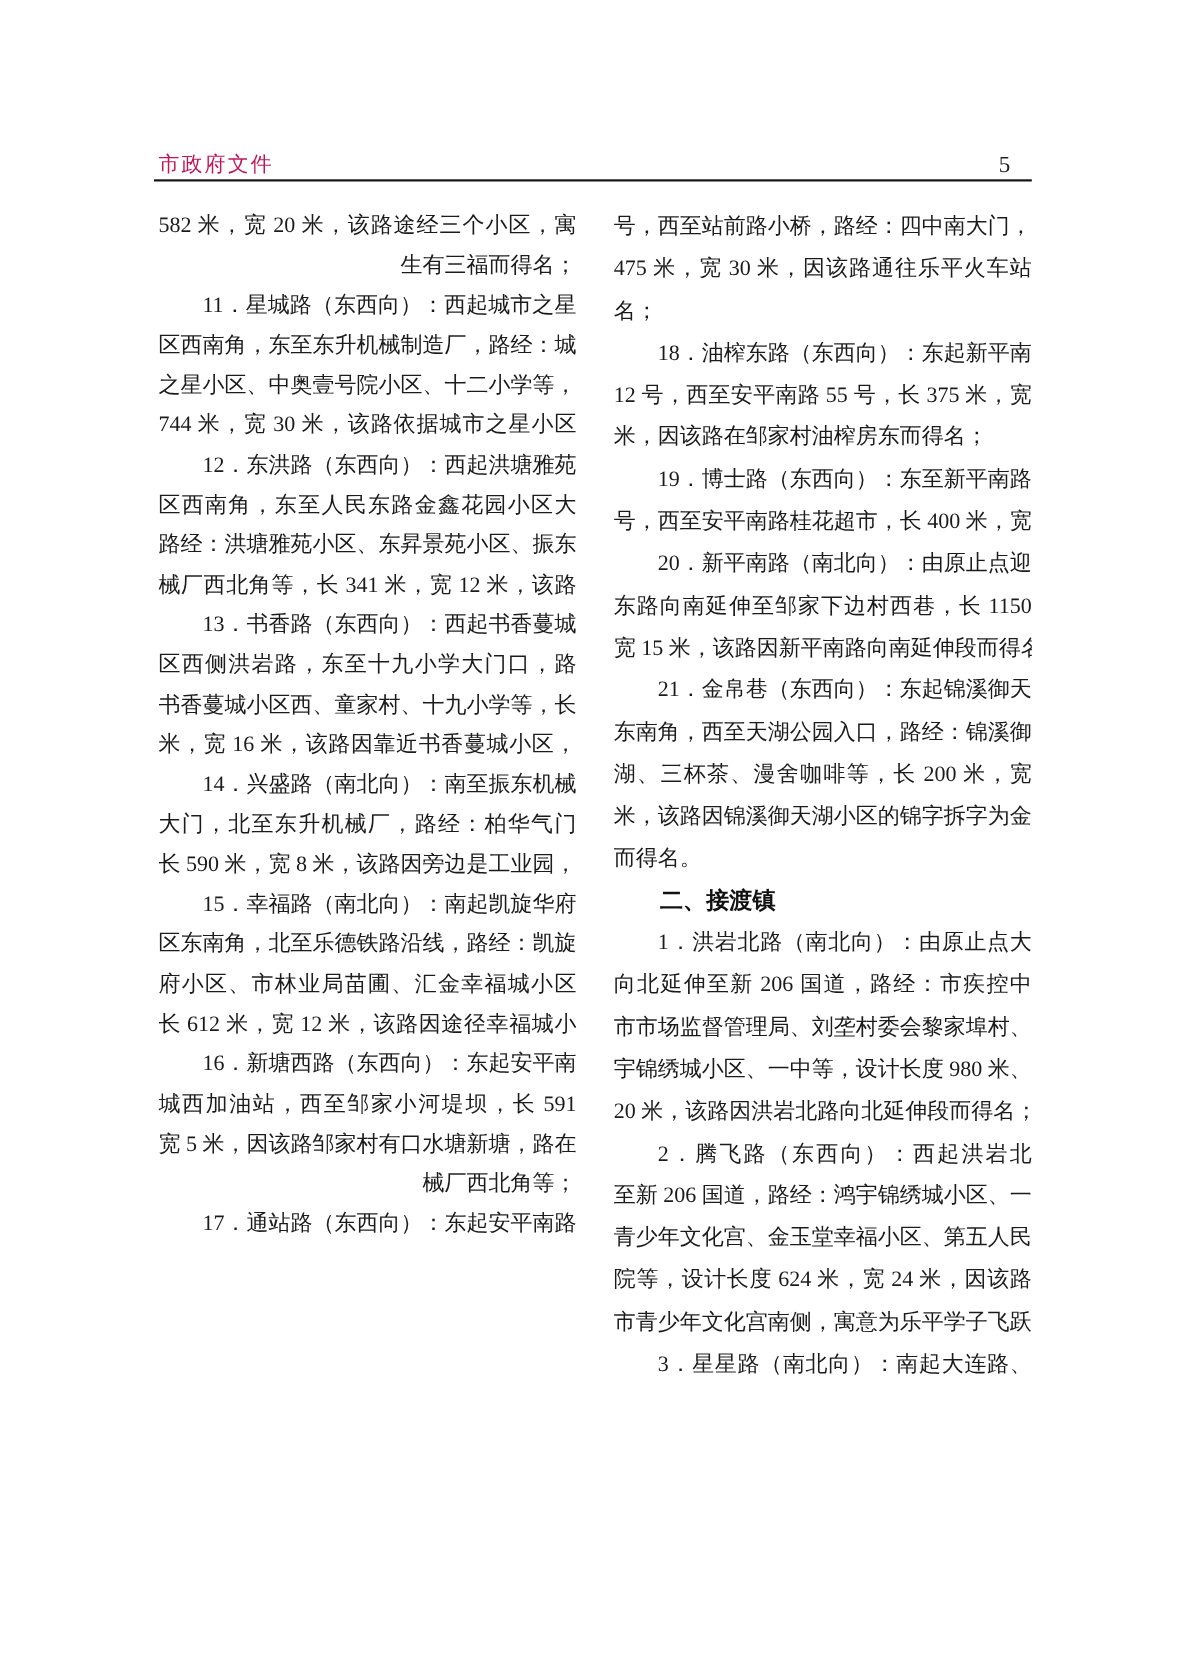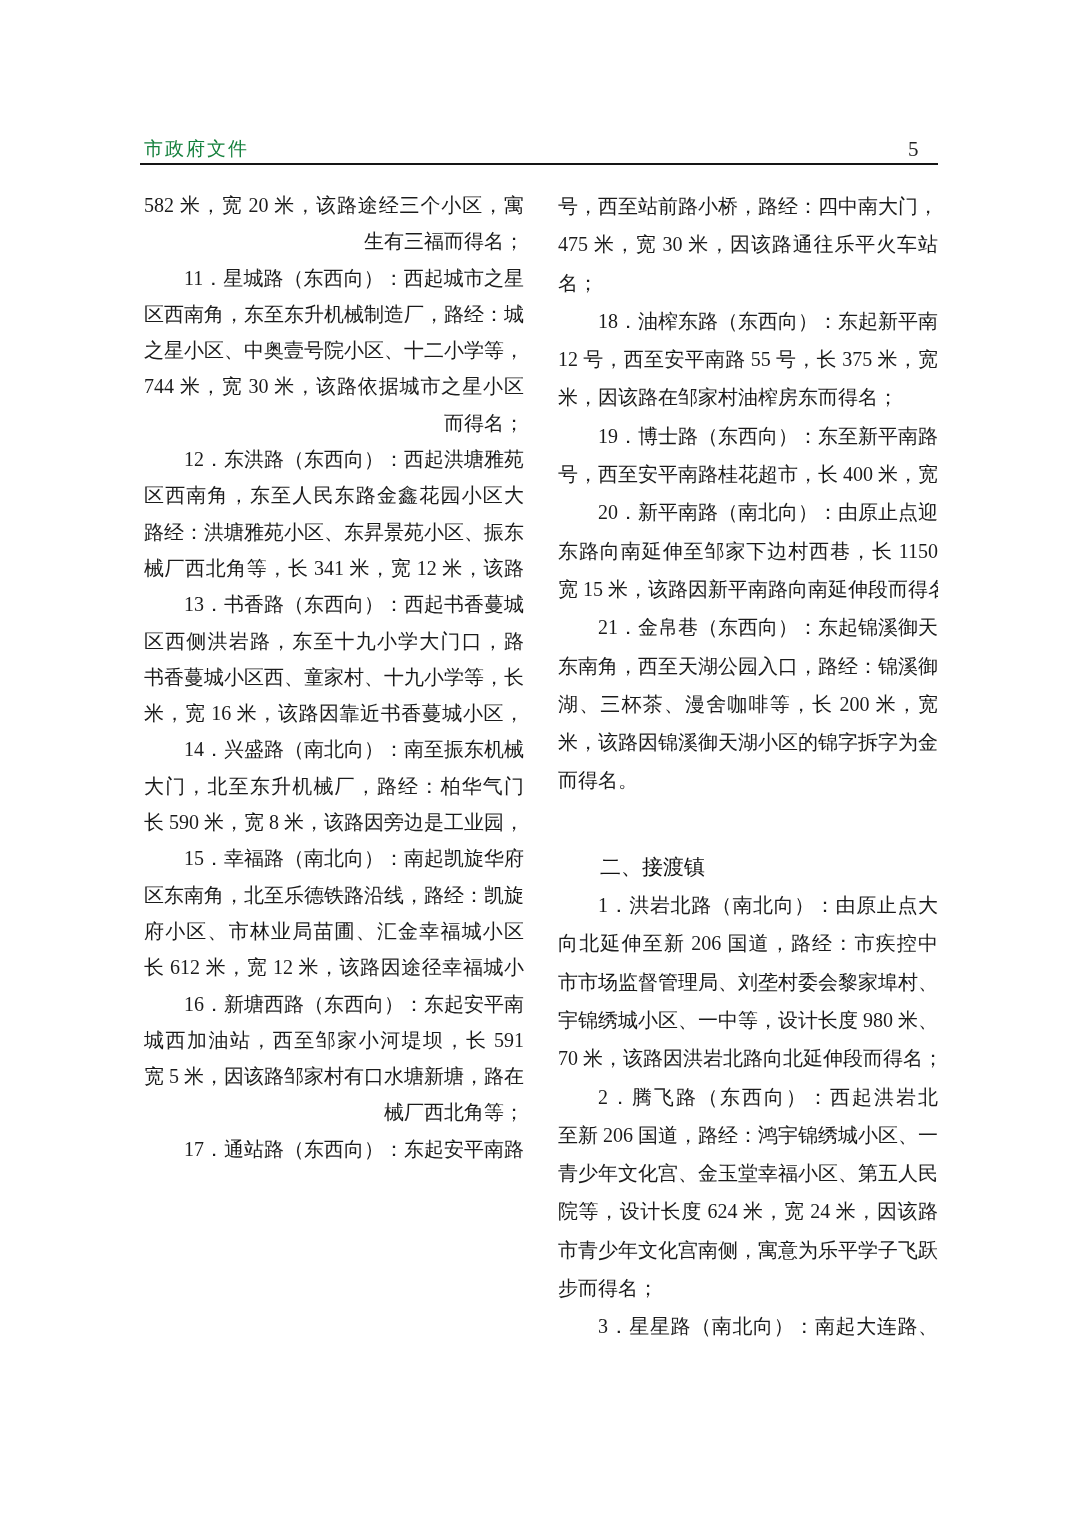--- a/index.html
+++ b/index.html
@@ -15,21 +15,21 @@
     color: #1b1b1b;
     font-family: "Liberation Serif", "DejaVu Serif", serif;
     overflow: hidden;
   }
   .header-title {
     position: absolute;
     top: 136px;
     left: 144px;
     font-size: 19px;
     letter-spacing: 2px;
-    color: #15803d;
+    color: #be185d;
   }
   .page-number {
     position: absolute;
     top: 137px;
     left: 908px;
     font-size: 21px;
     color: #222222;
   }
   .header-rule {
     position: absolute;
@@ -60,43 +60,41 @@
   }
   .line.fill {
     white-space: normal;
     text-align: justify;
     text-align-last: justify;
     text-justify: inter-character;
   }
   .line.indent { text-indent: 2em; }
   .line.heading {
     font-family: "Liberation Sans", "DejaVu Sans", sans-serif;
-    font-weight: normal;
+    font-weight: bold;
     font-size: 21px;
     color: #111111;
-    margin-top: 48px;
   }
 </style>
 </head>
 <body>
 
 <div class="page">
   <div class="header-title">市政府文件</div>
   <div class="page-number">5</div>
   <div class="header-rule"></div>
 
   <div class="content">
     <div class="col col-left">
         <div class="line fill">582 米，宽 20 米，该路途经三个小区，寓意人</div>
         <div class="line">生有三福而得名；</div>
         <div class="line indent fill">11．星城路（东西向）：西起城市之星小</div>
         <div class="line fill">区西南角，东至东升机械制造厂，路经：城市</div>
         <div class="line fill">之星小区、中奥壹号院小区、十二小学等，长</div>
         <div class="line fill">744 米，宽 30 米，该路依据城市之星小区命名</div>
-        <div class="line">而得名；</div>
         <div class="line indent fill">12．东洪路（东西向）：西起洪塘雅苑小</div>
         <div class="line fill">区西南角，东至人民东路金鑫花园小区大门，</div>
         <div class="line fill">路经：洪塘雅苑小区、东昇景苑小区、振东机</div>
         <div class="line fill">械厂西北角等，长 341 米，宽 12 米，该路在镇</div>
         <div class="line indent fill">13．书香路（东西向）：西起书香蔓城小</div>
         <div class="line fill">区西侧洪岩路，东至十九小学大门口，路经：</div>
         <div class="line fill">书香蔓城小区西、童家村、十九小学等，长 705</div>
         <div class="line fill">米，宽 16 米，该路因靠近书香蔓城小区，且至</div>
         <div class="line indent fill">14．兴盛路（南北向）：南至振东机械厂</div>
         <div class="line fill">大门，北至东升机械厂，路经：柏华气门厂，</div>
@@ -126,23 +124,22 @@
         <div class="line indent fill">21．金帛巷（东西向）：东起锦溪御天湖</div>
         <div class="line fill">东南角，西至天湖公园入口，路经：锦溪御天</div>
         <div class="line fill">湖、三杯茶、漫舍咖啡等，长 200 米，宽 13</div>
         <div class="line fill">米，该路因锦溪御天湖小区的锦字拆字为金帛</div>
         <div class="line">而得名。</div>
         <div class="line indent heading">二、接渡镇</div>
         <div class="line indent fill">1．洪岩北路（南北向）：由原止点大连路</div>
         <div class="line fill">向北延伸至新 206 国道，路经：市疾控中心、</div>
         <div class="line fill">市市场监督管理局、刘垄村委会黎家埠村、鸿</div>
         <div class="line fill">宇锦绣城小区、一中等，设计长度 980 米、宽</div>
-        <div class="line">70 米，该路因洪岩北路向北延伸段而得名；</div>
+        <div class="line">20 米，该路因洪岩北路向北延伸段而得名；</div>
         <div class="line indent fill">2．腾飞路（东西向）：西起洪岩北路、东</div>
         <div class="line fill">至新 206 国道，路经：鸿宇锦绣城小区、一中、</div>
         <div class="line fill">青少年文化宫、金玉堂幸福小区、第五人民医</div>
         <div class="line fill">院等，设计长度 624 米，宽 24 米，因该路位于</div>
         <div class="line fill">市青少年文化宫南侧，寓意为乐平学子飞跃进</div>
-        <div class="line">步而得名；</div>
         <div class="line indent fill">3．星星路（南北向）：南起大连路、北至</div>
       </div>
   </div>
 </div>
 
 </body></html>

